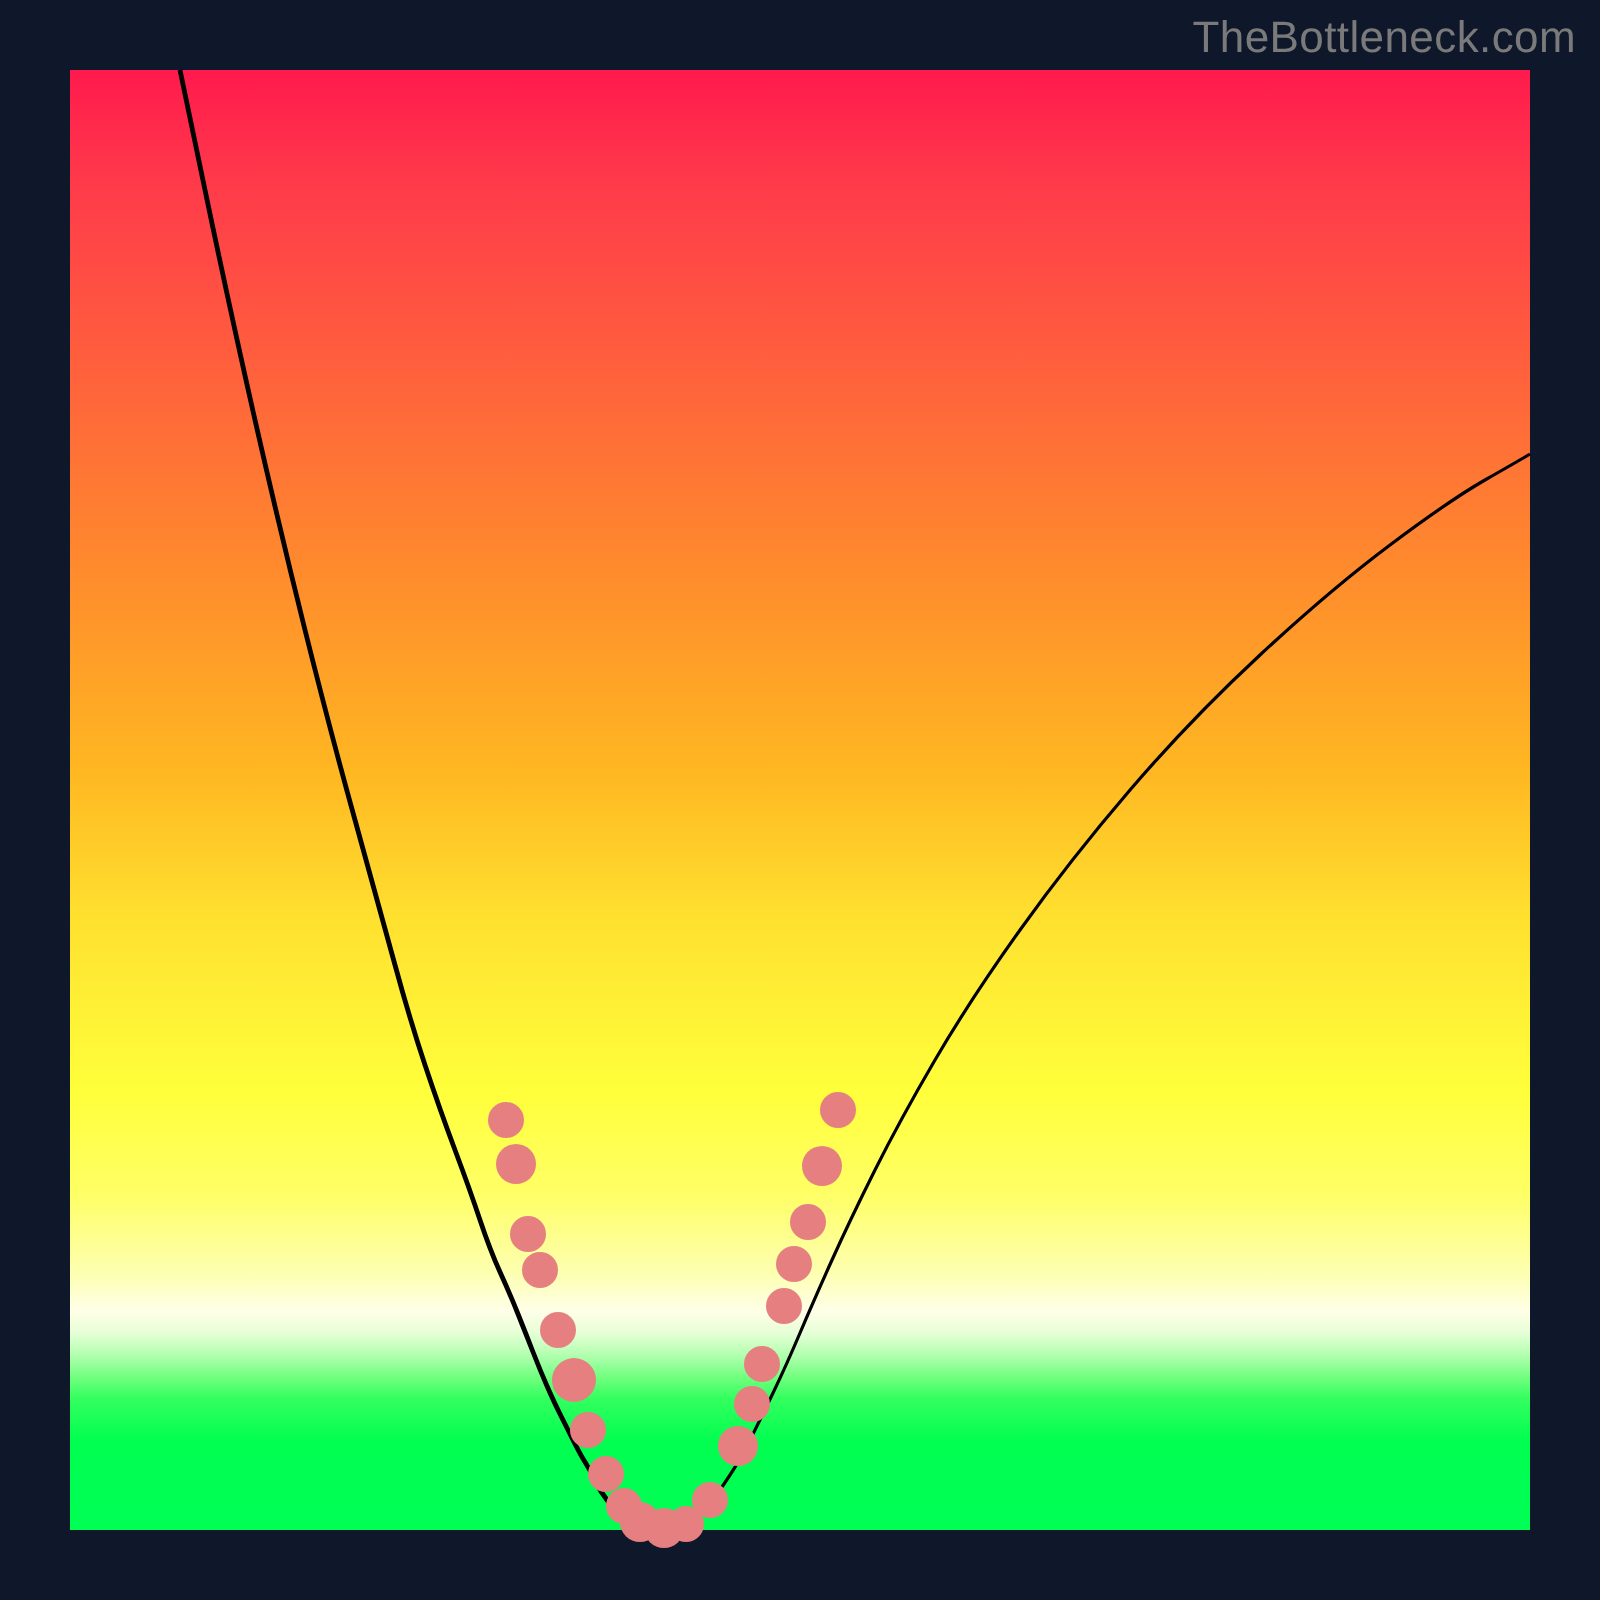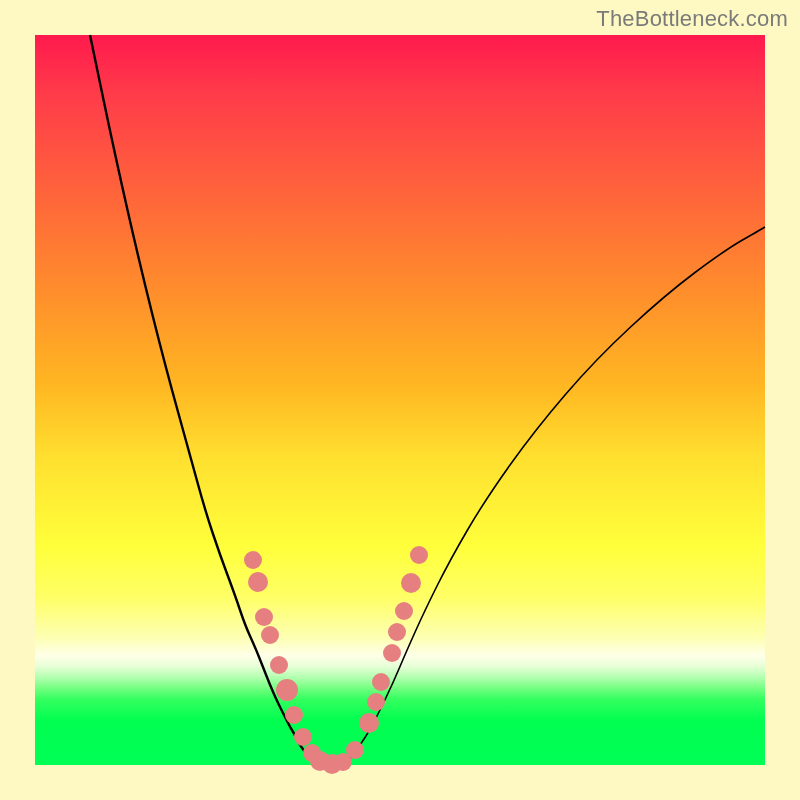--- a/index.html
+++ b/index.html
@@ -10,21 +10,21 @@
     overflow: hidden;
     background: #000;
     font-family: Arial, Helvetica, sans-serif;
   }
   .frame {
     position: absolute;
     left: 0;
     top: 0;
     width: 800px;
     height: 800px;
-    background: #fef9c3;
+    background: #0f172a;
   }
   .plot {
     position: absolute;
     left: 35px;
     top: 35px;
     width: 730px;
     height: 730px;
     background: linear-gradient(to bottom,
       #ff1a4d 0%,
       #ff3b4a 8%,

